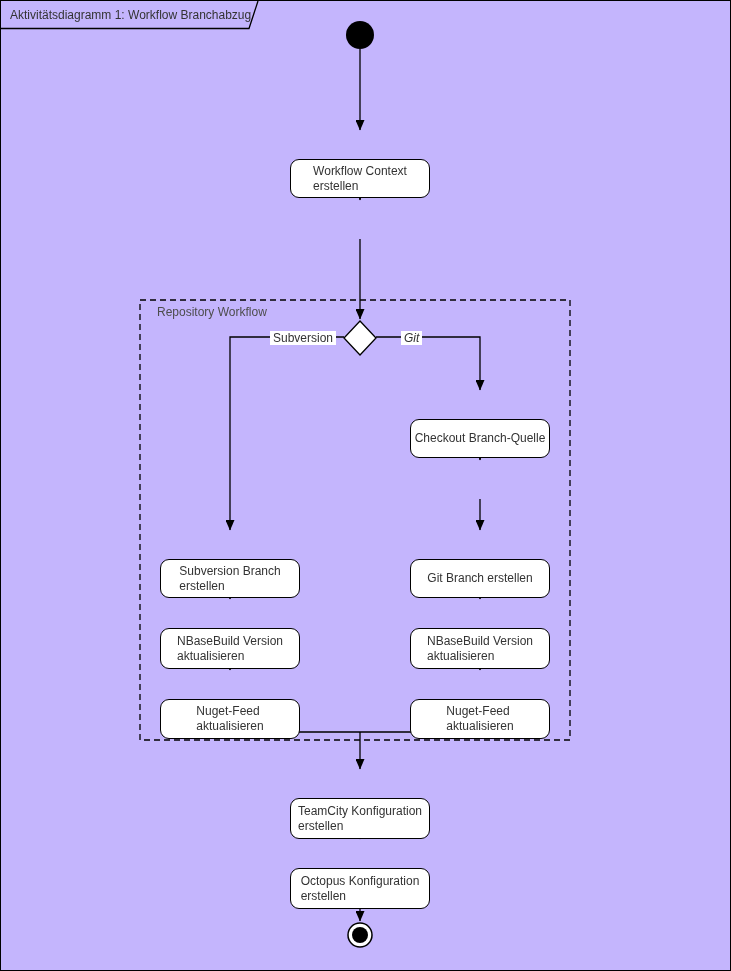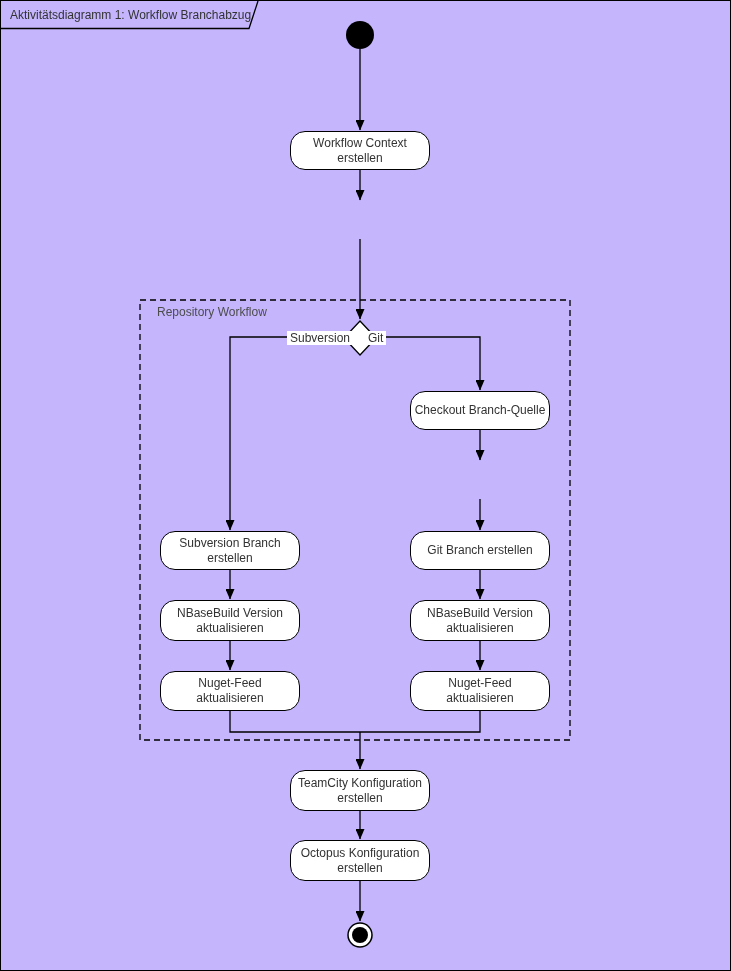--- a/index.html
+++ b/index.html
@@ -27,28 +27,28 @@
   .container-label {
     position: absolute;
     left: 156px; top: 304px;
     font-size: 12px;
     color: #4d4d4d;
     white-space: nowrap;
   }
   .node {
     position: absolute;
     border: 1.3px solid #000000;
-    border-radius: 15px;
+    border-radius: 9px;
     background: #ffffff;
     display: flex; align-items: center; justify-content: center;
-    text-align: center;
     font-size: 12px;
     line-height: 1.25;
     white-space: pre-line;
     color: #333333;
+    margin-top: 28px;
   }
   .edge-label {
     position: absolute;
     top: 330px;
     font-size: 12px;
     color: #333333;
     background: #ffffff;
     padding: 0 3px;
     white-space: nowrap;
   }
@@ -96,22 +96,22 @@
     <g>
       <circle cx="359" cy="934" r="12" fill="#ffffff" stroke="#000000" stroke-width="1.5"></circle>
       <circle cx="359" cy="934" r="8" fill="#000000"></circle>
     </g>
   </svg>
 
   <div class="title-tab-label">Aktivitätsdiagramm 1: Workflow Branchabzug</div>
 
   <div class="container-label">Repository Workflow</div>
 
-  <div class="edge-label" style="left:286px;text-align:center;">Subversion</div>
-  <div class="edge-label" style="left:364px;">Git</div>
+  <div class="edge-label" style="left:269px;text-align:center;">Subversion</div>
+  <div class="edge-label" style="left:400px;font-style:italic;">Git</div>
 
   <div class="node" style="left:289px; top:130px; width:140px; height:39px;">Workflow Context
 erstellen</div>
 
   <div class="node" style="left:409px; top:390px; width:140px; height:39px;">Checkout Branch-Quelle</div>
   <div class="node" style="left:409px; top:530px; width:140px; height:39px;">Git Branch erstellen</div>
   <div class="node" style="left:409px; top:599px; width:140px; height:41px;">NBaseBuild Version
 aktualisieren</div>
   <div class="node" style="left:409px; top:670px; width:140px; height:40px;">Nuget-Feed
 aktualisieren</div>

